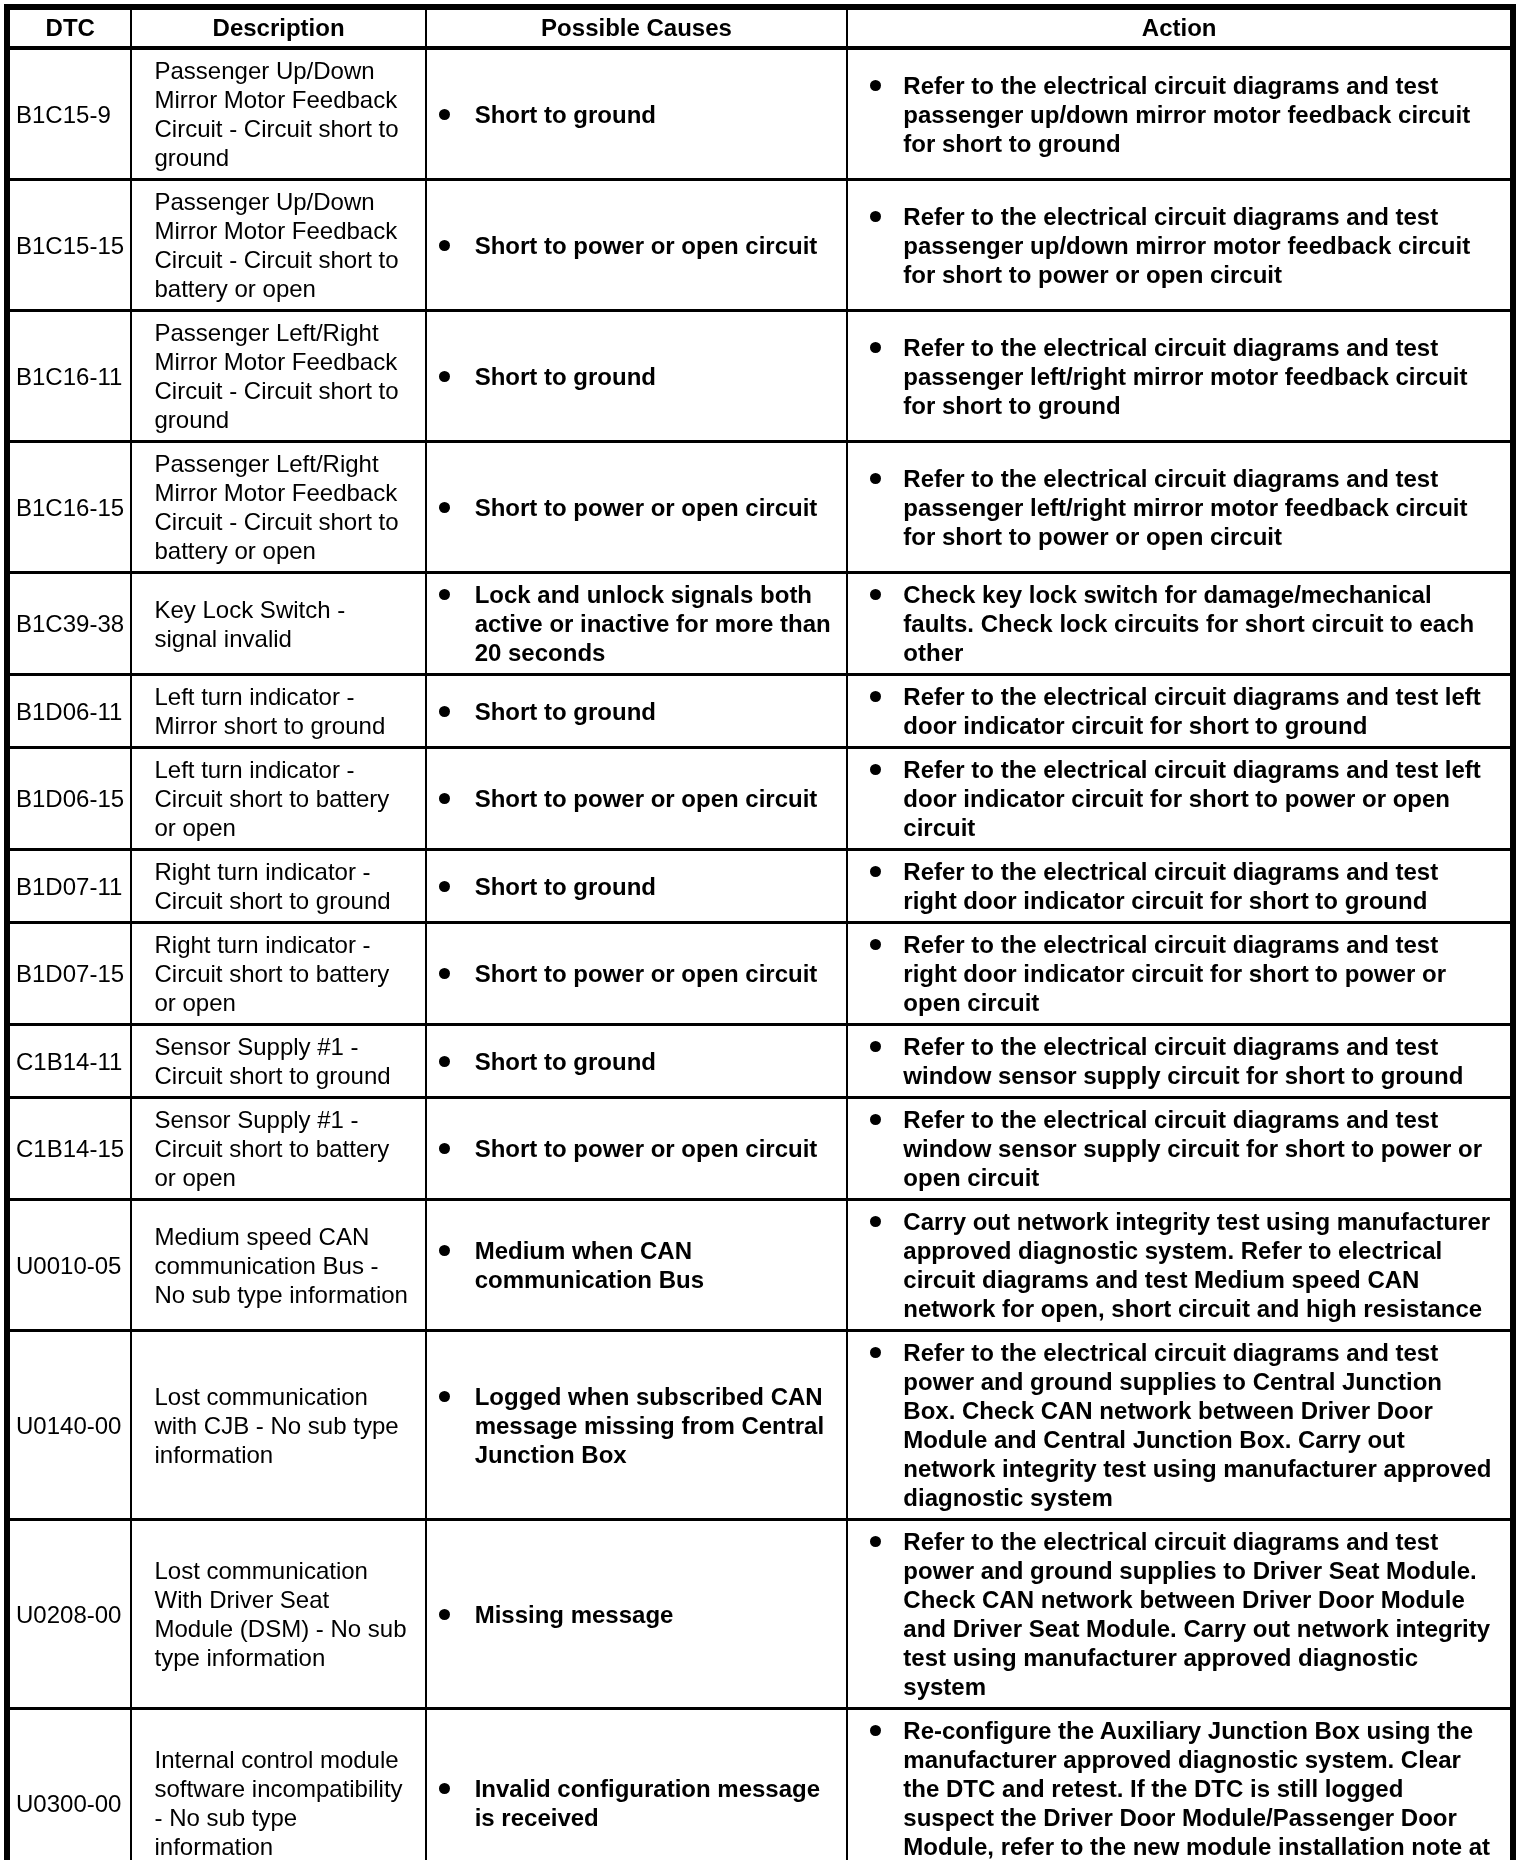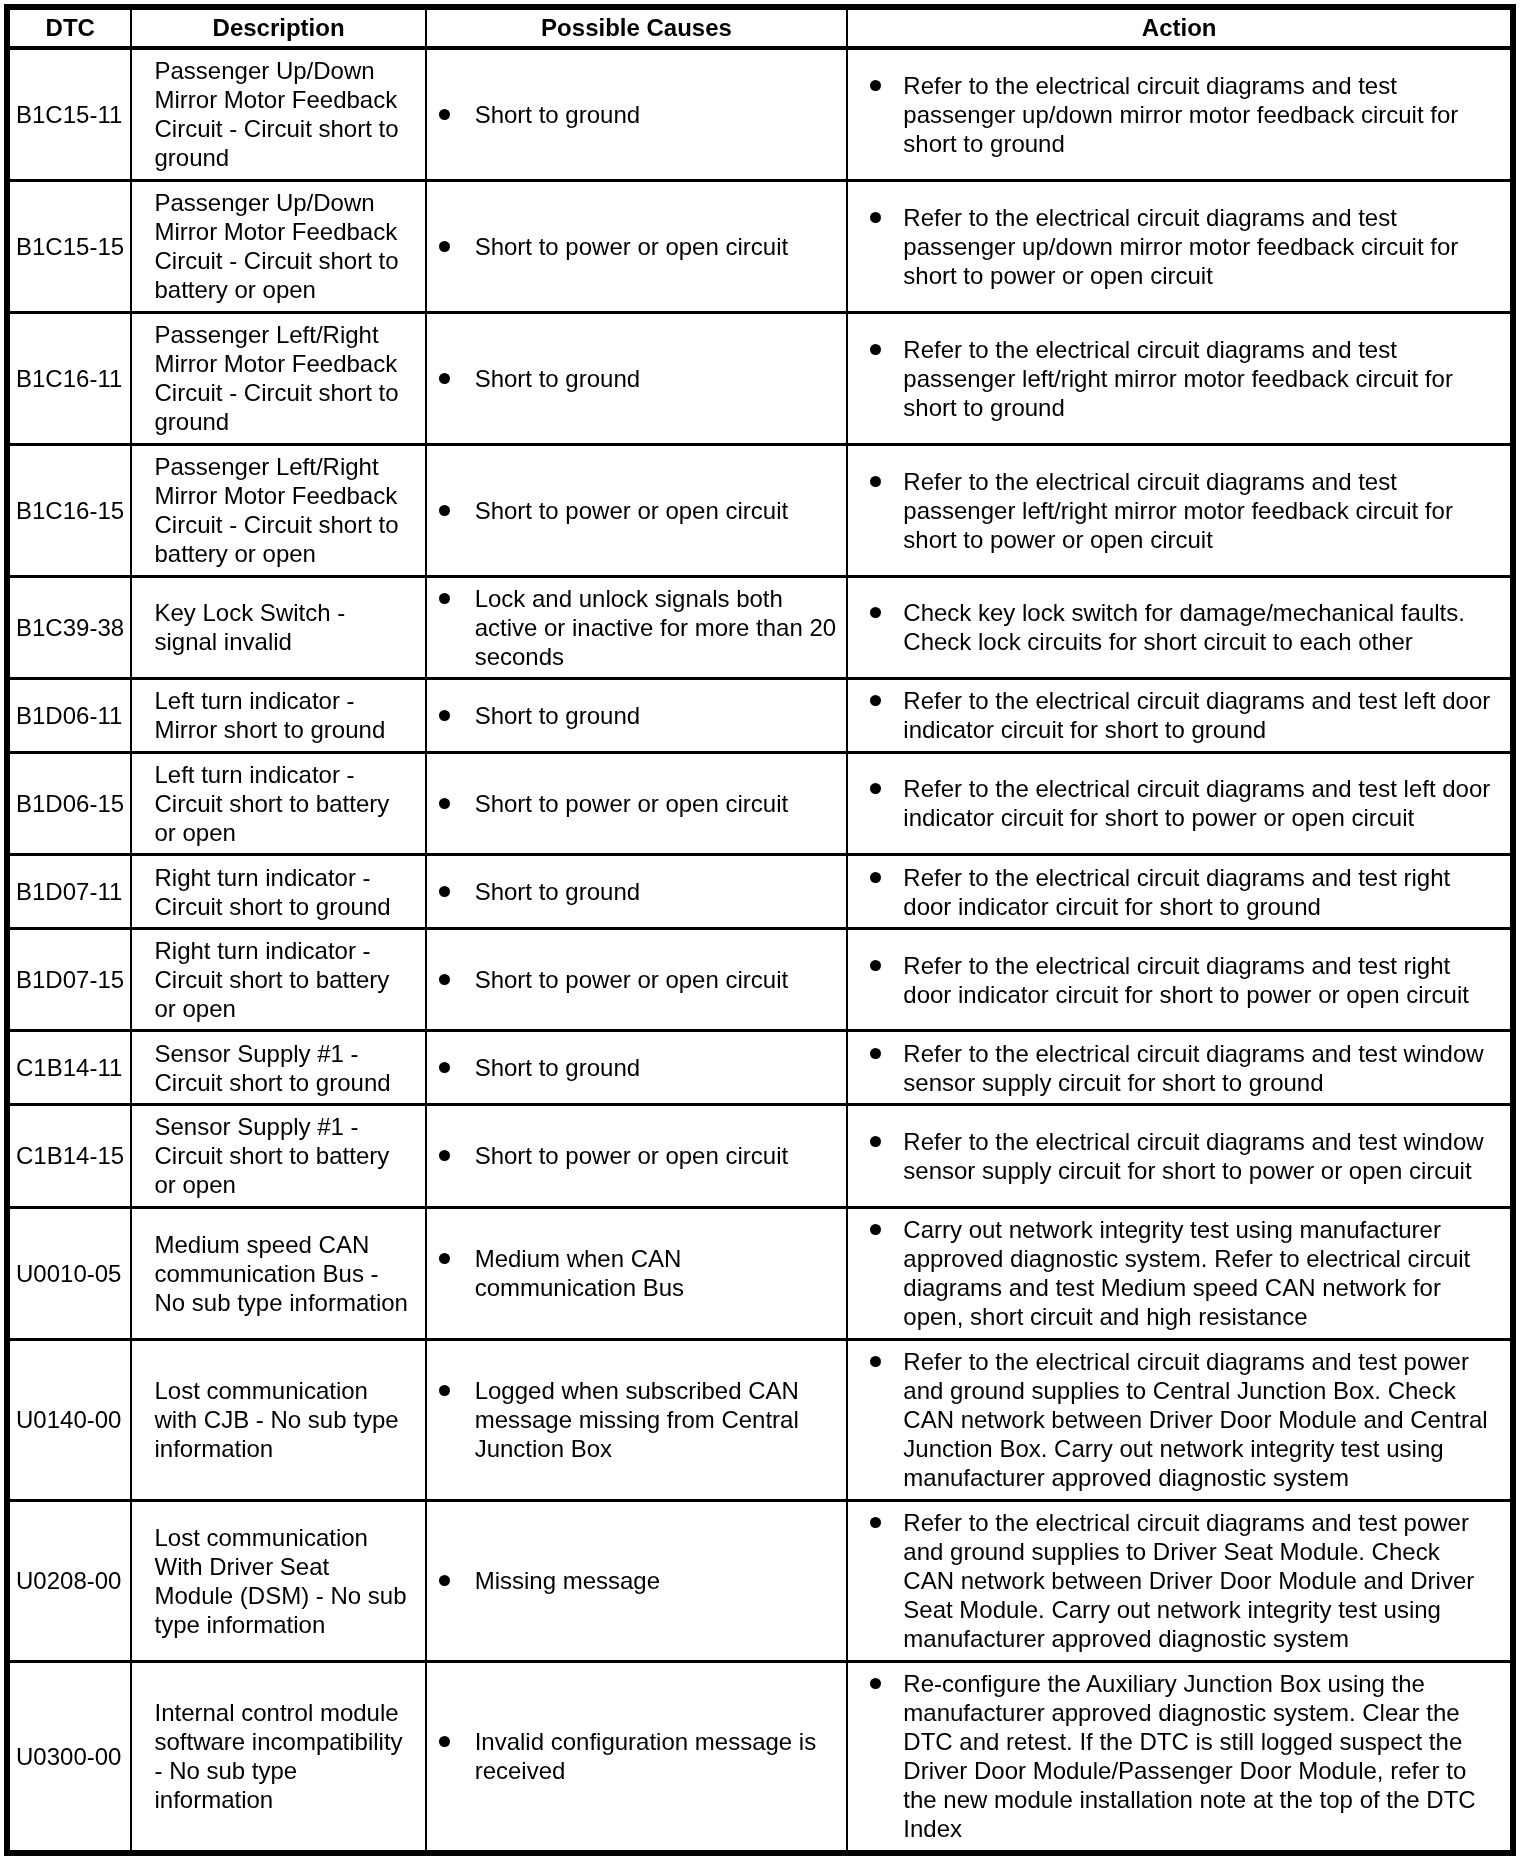--- a/index.html
+++ b/index.html
@@ -55,20 +55,21 @@
   }
   td.causes-cell {
     padding: 6px 3px 6px 12px;
   }
   td.action-cell {
     padding: 6px 14px 6px 22px;
   }
   .bullet-item {
     display: flex;
     align-items: flex-start;
+    font-weight: bold;
   }
   .bullet-dot {
     flex: 0 0 auto;
     width: 11px;
     height: 11px;
     border-radius: 50%;
     background: #000000;
     margin-top: 9px;
   }
   .causes-cell .bullet-dot { margin-right: 25px; }
@@ -91,21 +92,21 @@
     <thead>
       <tr>
         <th>DTC</th>
         <th>Description</th>
         <th>Possible Causes</th>
         <th>Action</th>
       </tr>
     </thead>
     <tbody>
   <tr>
-    <td class="dtc-cell">B1C15-11</td>
+    <td class="dtc-cell">B1C15-9</td>
     <td class="desc-cell">Passenger Up/Down Mirror Motor Feedback Circuit - Circuit short to ground</td>
     <td class="causes-cell">
             <div class="bullet-item">
               <span class="bullet-dot"></span>
               <div class="bullet-text">Short to ground</div>
             </div>
           </td>
     <td class="action-cell">
             <div class="bullet-item">
               <span class="bullet-dot"></span>

